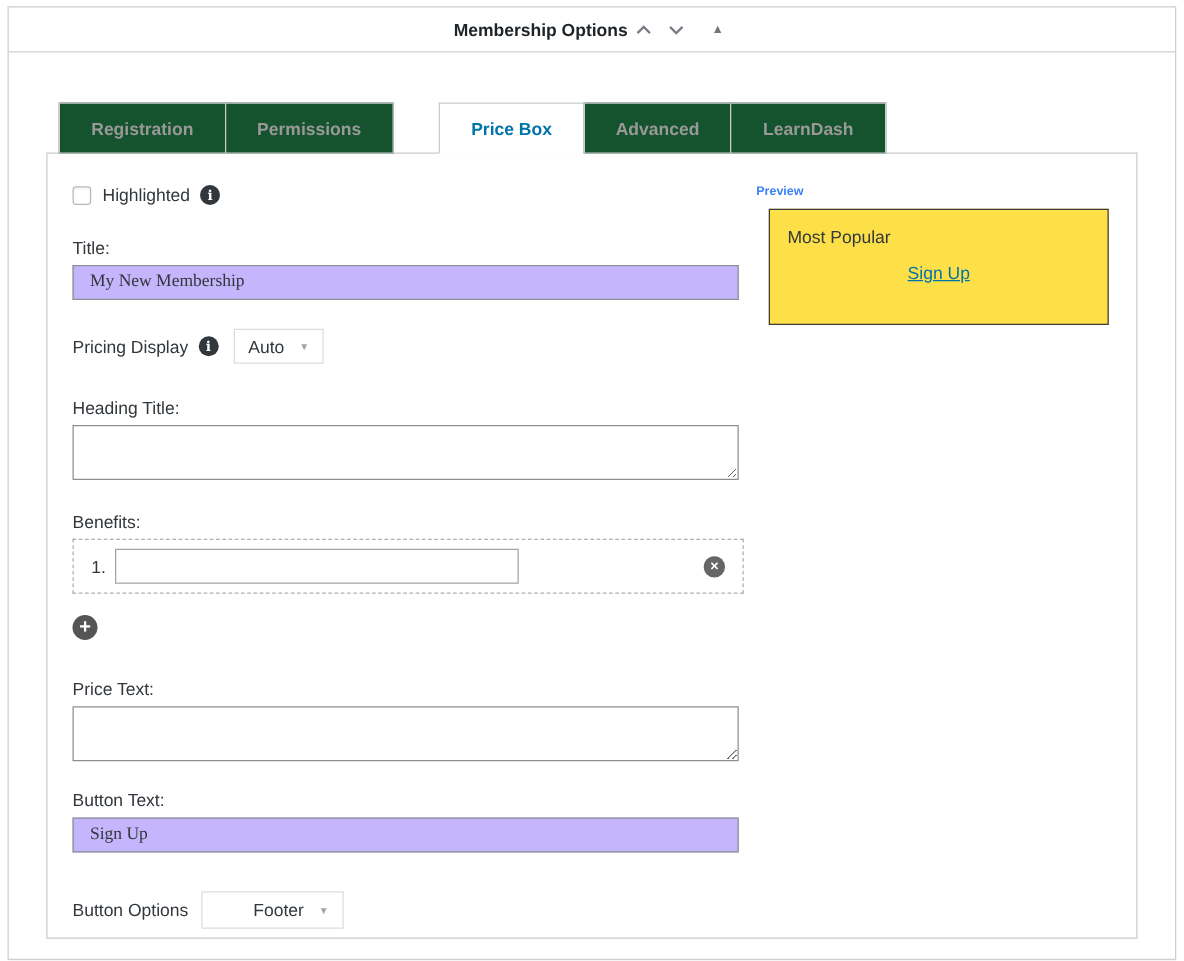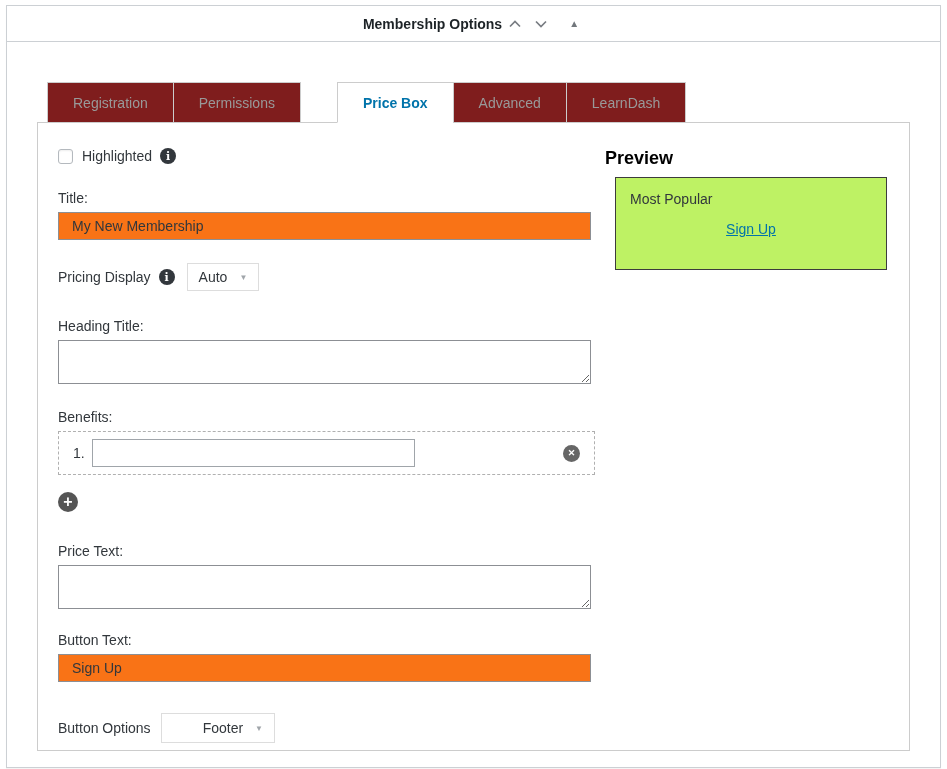--- a/index.html
+++ b/index.html
@@ -36,24 +36,24 @@
   .toggle-tri { font-size:10px; line-height:1; color:#72777c; margin-left:10px; }
 
   .metabox-body { padding: 40px 30px 16px 30px; }
 
   
   .tabs { display:flex; margin-left:10px; position:relative; z-index:2; }
   .tab {
     height: 41px;
     display:flex; align-items:center;
     padding: 0 25px;
-    background: #7f1d1d;
+    background: #14532d;
     border: 1px solid #ccc;
     margin-left: -1px;
-    font-size: 14px; font-weight: 400; color: #999;
+    font-size: 14px; font-weight: 700; color: #999;
     cursor: pointer;
     white-space: nowrap;
   }
   .tab:first-child { margin-left: 0; }
   .tab.active {
     background: #fff;
     color: #0073aa;
     border-bottom: 1px solid #fff;
     font-weight: bold;
     margin-left: 36px;
@@ -84,23 +84,23 @@
   .info-icon {
     width:16px; height:16px; border-radius:50%;
     background:#32373c; color:#fff;
     font-family:"DejaVu Serif", serif; font-weight:bold; font-size:11px; line-height:1;
     display:inline-flex; align-items:center; justify-content:center;
     margin-left:8px; cursor:pointer; flex:none;
   }
   .field-label { display:block; font-size:14px; color:#32373c; margin-bottom:6px; }
   .text-input {
     width:100%; height:28px;
-    border:1px solid #8c8f94; border-radius:0; background:#f97316;
+    border:1px solid #8c8f94; border-radius:0; background:#c4b5fd;
     padding:0 13px; font-size:14px; color:#32373c;
-    font-family:Liberation Sans, sans-serif;
+    font-family:Liberation Serif, serif;
   }
   .textarea {
     width:100%; height:44px;
     border:1px solid #8c8f94; border-radius:0; background:#fff;
     padding:5px 13px; font-size:14px; color:#32373c;
     font-family:inherit; resize:vertical; display:block;
   }
   .inline-field { display:flex; align-items:center; }
   .select-box {
     display:inline-flex; align-items:center;
@@ -140,25 +140,25 @@
     cursor:pointer; font-family:inherit;
   }
 
   .mt26 { margin-top:26px; }
   .mt23 { margin-top:23px; }
   .mt27 { margin-top:27px; }
   .mt25 { margin-top:25px; }
   .mt31 { margin-top:31px; }
 
   
-  .preview-heading { margin:5px 0 0 0; font-size:18px; font-weight:bold; color:#000000; }
+  .preview-heading { margin:5px 0 0 0; font-size:10px; font-weight:bold; color:#3b82f6; }
   .preview-box {
     margin-top:8px; margin-left:10px;
     width:272px; height:93px;
-    background:#bef264; border:1px solid #3c3c3c;
+    background:#fde047; border:1px solid #3c3c3c;
     padding:13px 14px;
   }
   .preview-badge { font-size:14px; color:#32373c; }
   .preview-link-row { text-align:center; margin-top:13px; }
   .preview-link { color:#0073aa; font-size:14px; text-decoration:underline; cursor:pointer; }
 </style>
 </head>
 <body>
 
 <div class="metabox">

